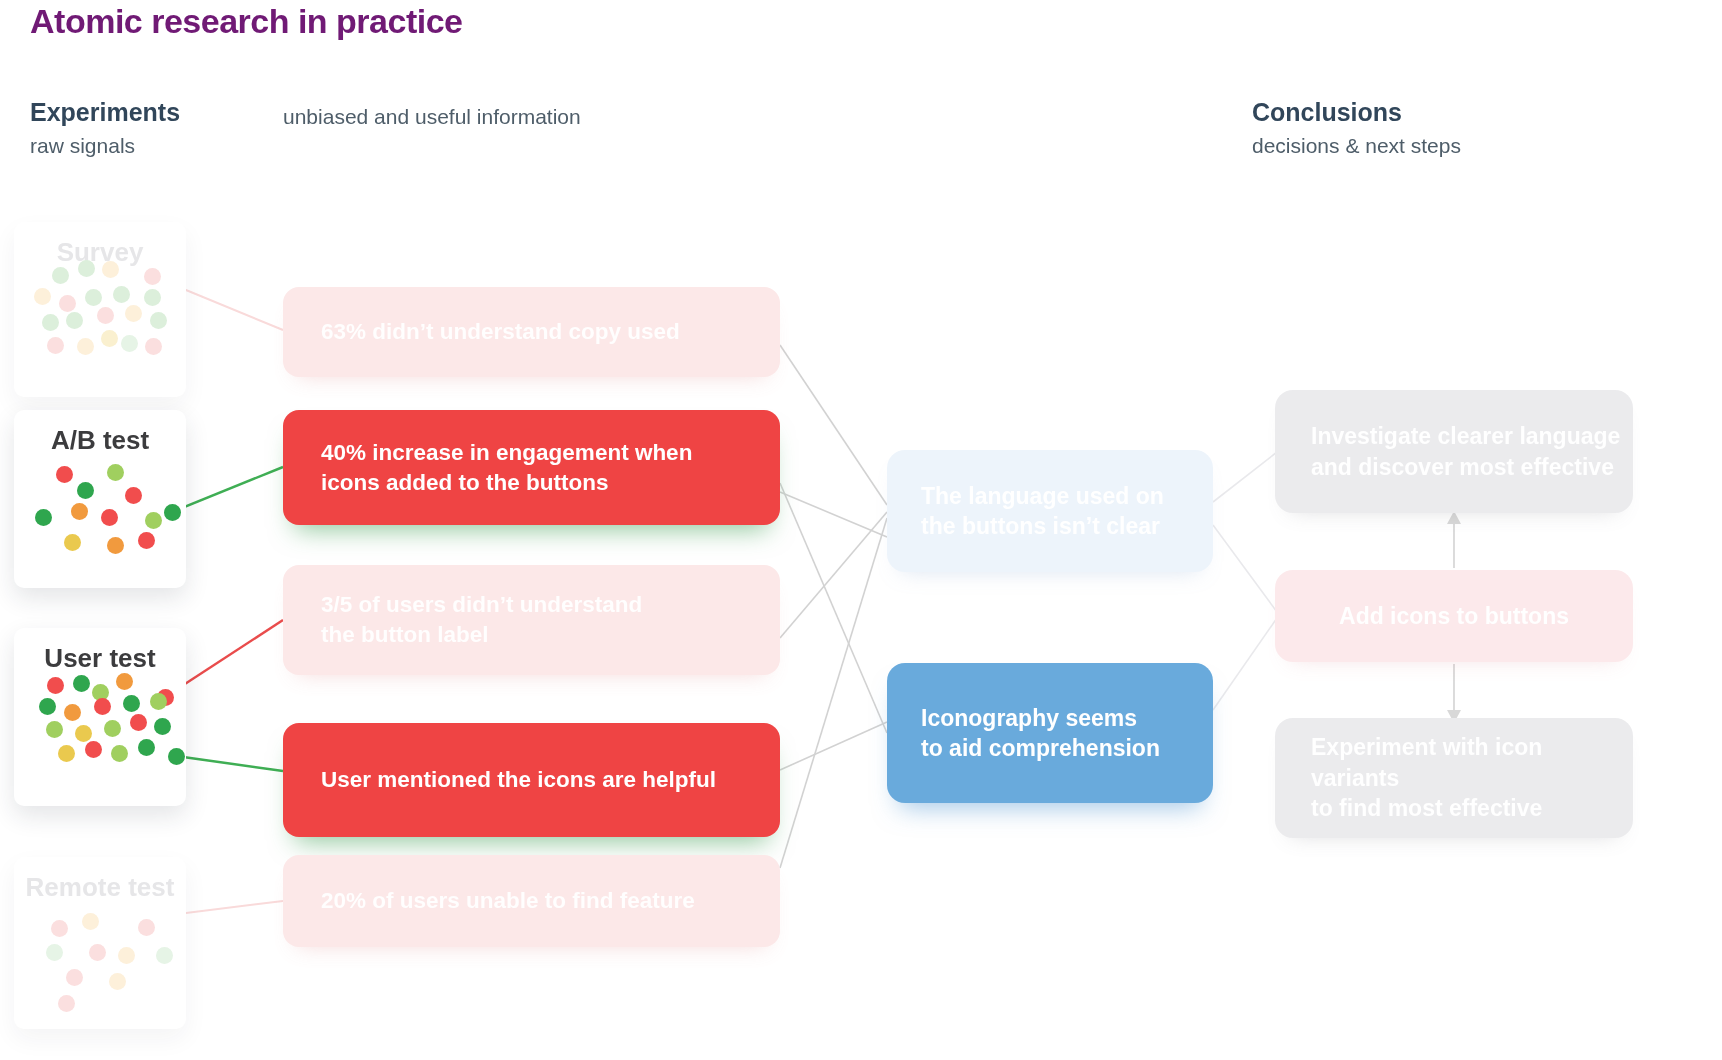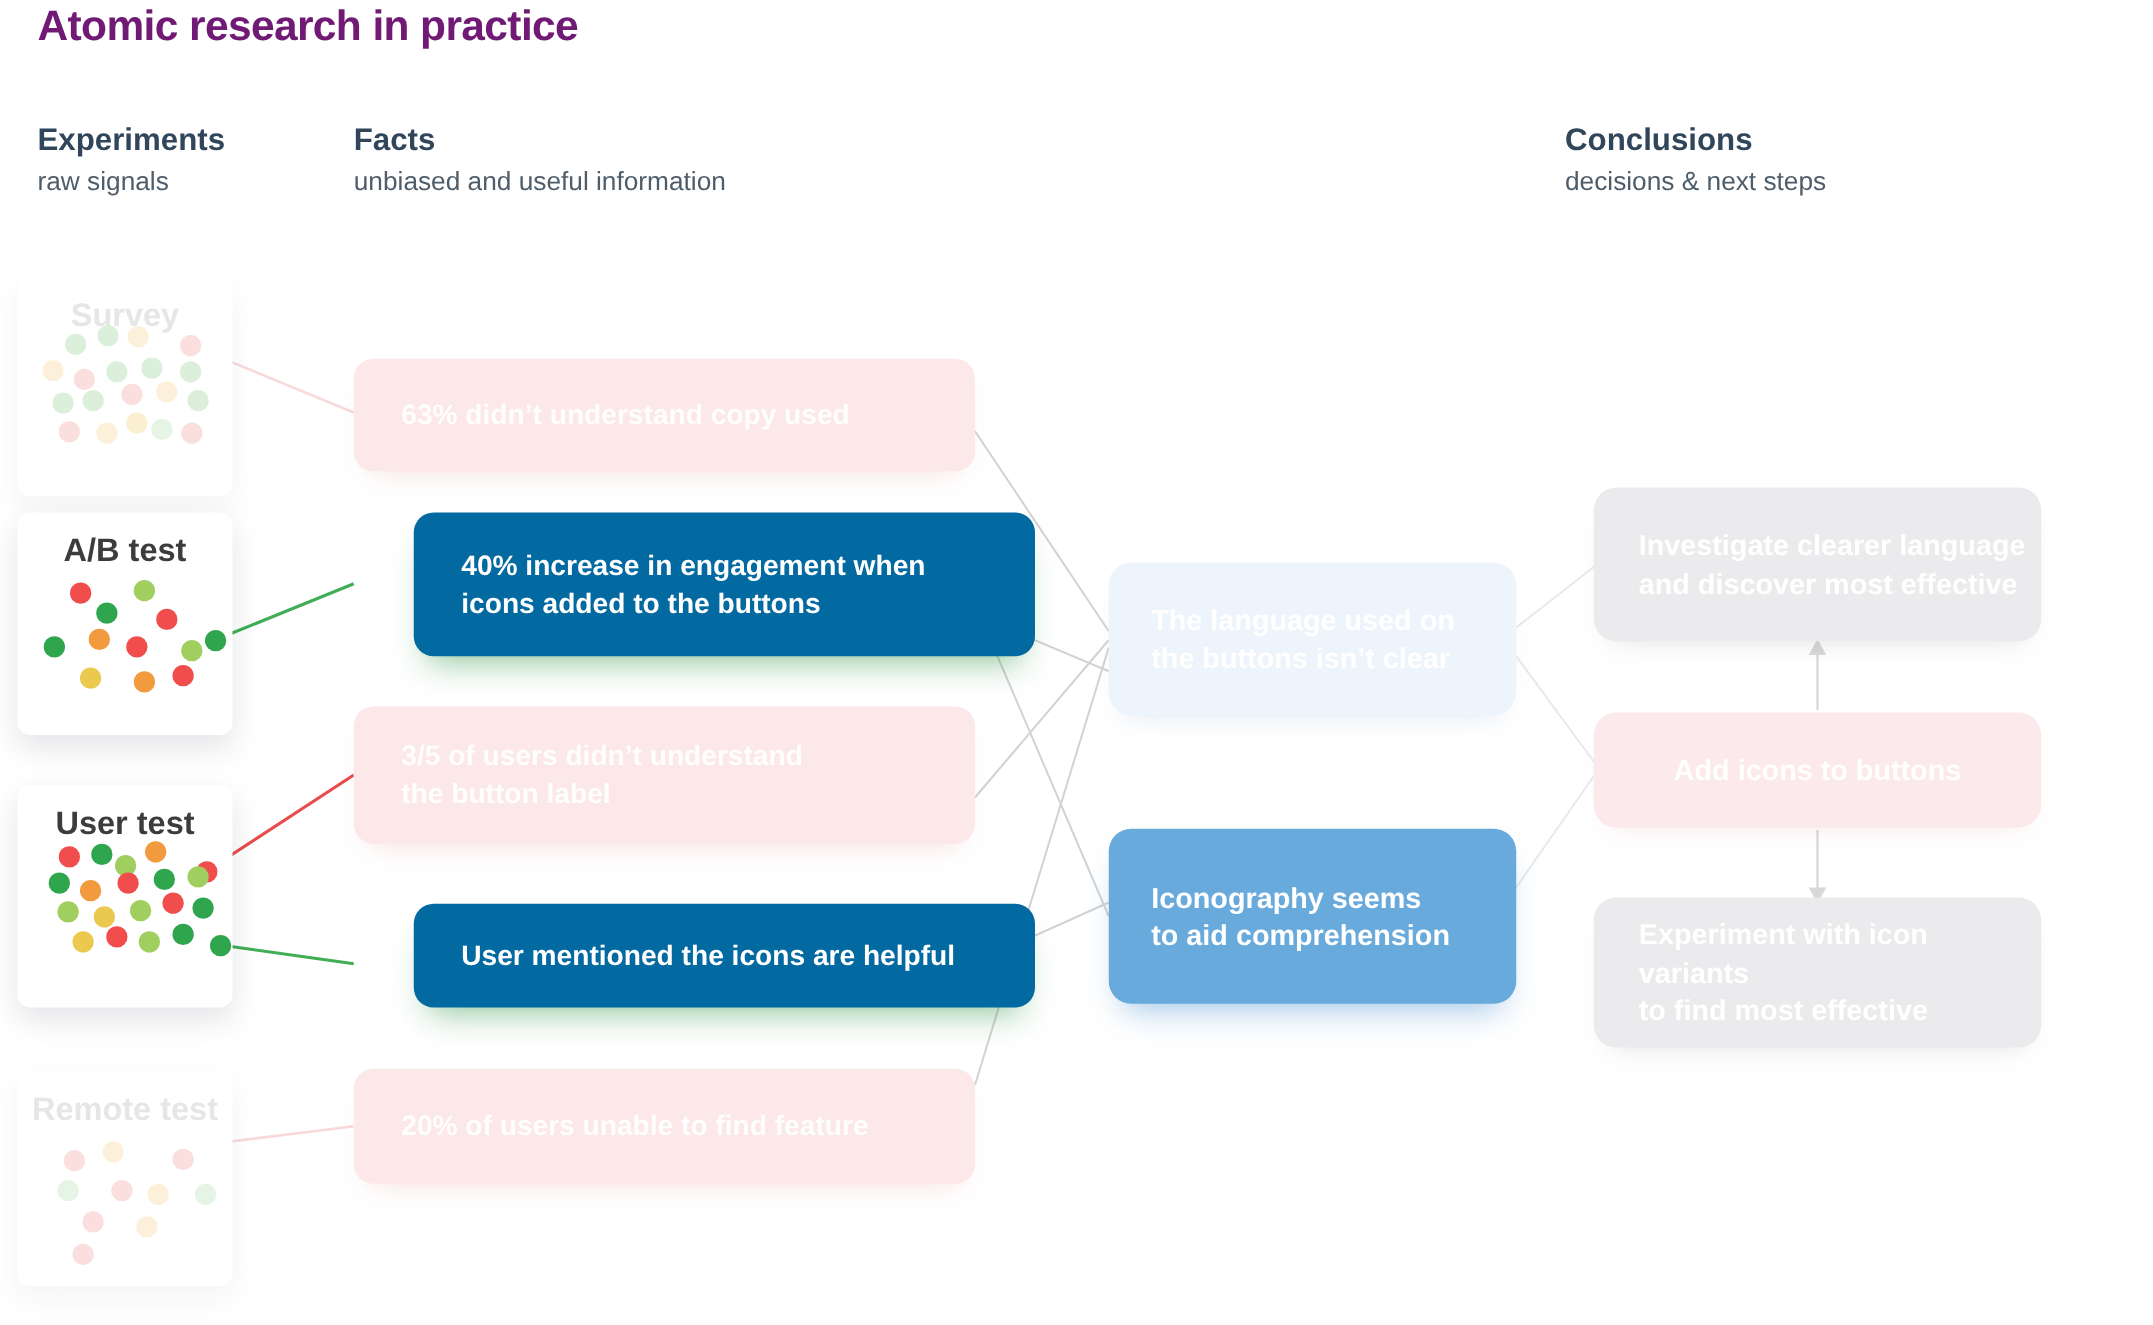--- a/index.html
+++ b/index.html
@@ -20,26 +20,26 @@
             box-shadow:0 10px 24px rgba(30,40,60,.12);z-index:2;}
   .exp-card.faded{box-shadow:0 10px 24px rgba(30,40,60,.05);}
   .exp-title{text-align:center;margin-top:15px;font-size:26px;font-weight:800;color:#3c3c3e;}
   .exp-card.faded .exp-title{color:#e6e6e8;}
   .dot{position:absolute;width:17px;height:17px;border-radius:50%;}
   
   .node{position:absolute;box-sizing:border-box;display:flex;align-items:center;
         white-space:pre-line;z-index:2;font-weight:700;}
   .fact{left:283px;width:497px;border-radius:16px;padding-left:38px;
         font-size:22.5px;line-height:1.33;}
-  .fact.positive{background:#0369a1;color:#ffffff;
-        box-shadow:0 16px 26px -12px rgba(47,150,70,.55);margin-left:48px;}
+  .fact.positive{background:#ef4444;color:#ffffff;
+        box-shadow:0 16px 26px -12px rgba(47,150,70,.55);}
   .fact.neg-faded{background:#fce8e8;color:rgba(255,255,255,.93);
         box-shadow:0 12px 22px -14px rgba(220,120,120,.30);}
   .fact-1{top:287px;height:90px;}  .fact-2{top:410px;height:115px;}
-  .fact-3{top:565px;height:110px;} .fact-4{top:723px;height:83px;}
+  .fact-3{top:565px;height:110px;} .fact-4{top:723px;height:114px;}
   .fact-5{top:855px;height:92px;}
   .insight{left:887px;width:326px;border-radius:18px;padding-left:34px;
         font-size:23px;line-height:1.32;}
   .insight-1{top:450px;height:122px;background:#edf4fb;color:#ffffff;
         box-shadow:0 12px 22px -14px rgba(140,170,210,.35);}
   .insight-2{top:663px;height:140px;background:#69aadc;color:#ffffff;
         box-shadow:0 16px 26px -12px rgba(80,150,210,.55);}
   .concl{left:1275px;width:358px;border-radius:18px;padding-left:36px;
         font-size:23px;line-height:1.32;}
   .concl.center{padding-left:0;justify-content:center;}
@@ -76,21 +76,20 @@
       <polygon points="1454,723 1447,710 1461,710" fill="#d8d8d8"></polygon>
     </svg>
 
   <div class="page-title">Atomic research in practice</div>
 
   <div class="col-header col-experiments">
     <div class="h">Experiments</div>
     <div class="s">raw signals</div>
   </div>
   <div class="col-header col-facts">
-    <div class="h">Facts</div>
     <div class="s">unbiased and useful information</div>
   </div>
   <div class="col-header col-conclusions">
     <div class="h">Conclusions</div>
     <div class="s">decisions &amp; next steps</div>
   </div>
 
   <div class="exp-card faded" style="top: 222px; height: 175px;">
     <div class="exp-title">Survey</div>
   <span class="dot" style="left: 38.44px; top: 44.5px; background: rgb(220, 239, 219);"></span>

